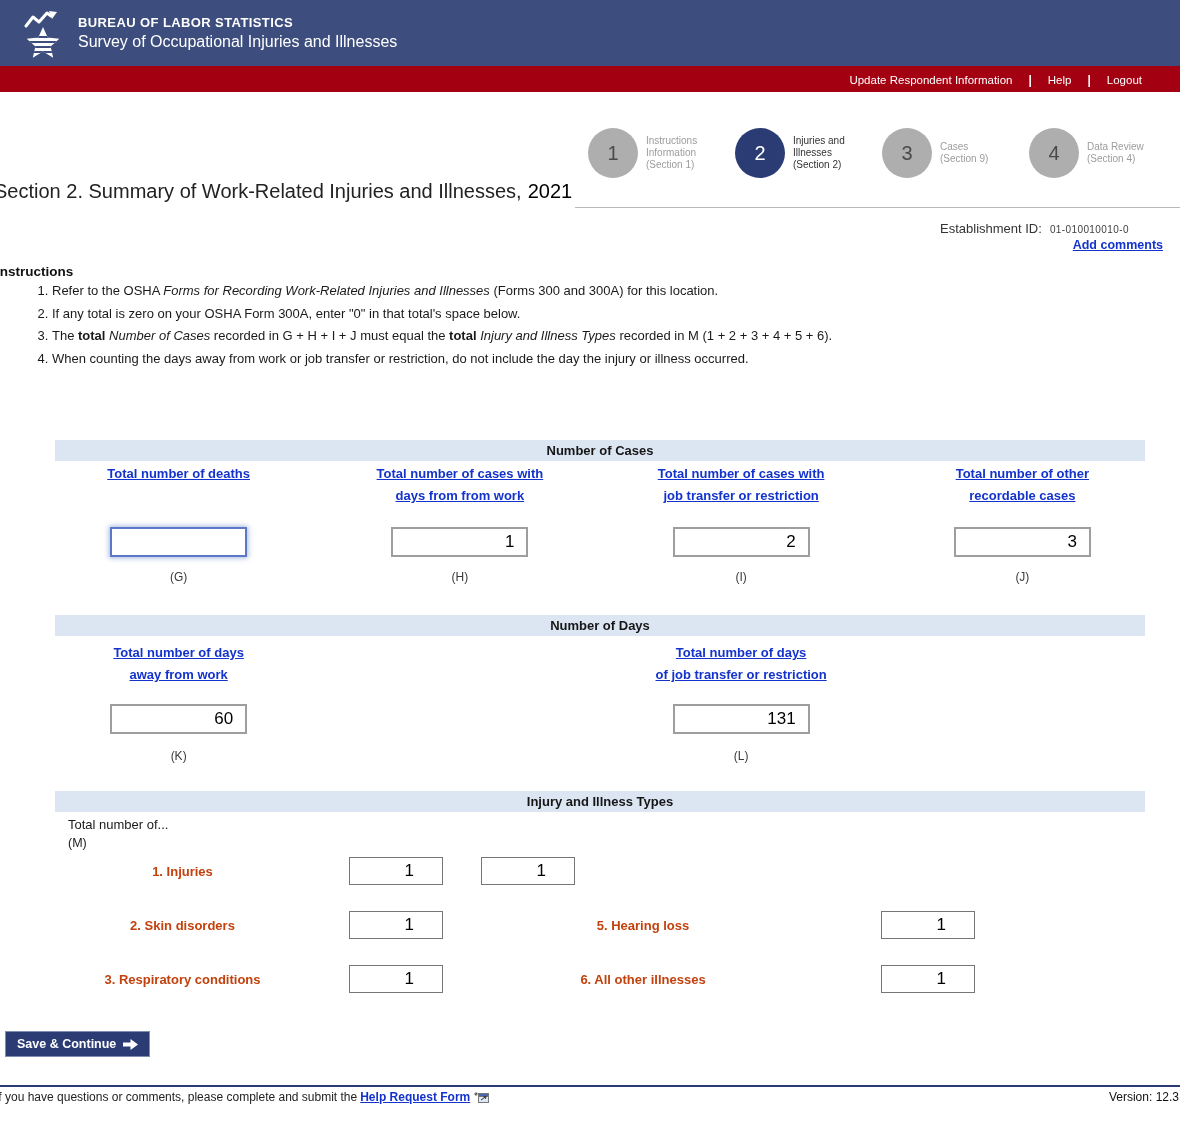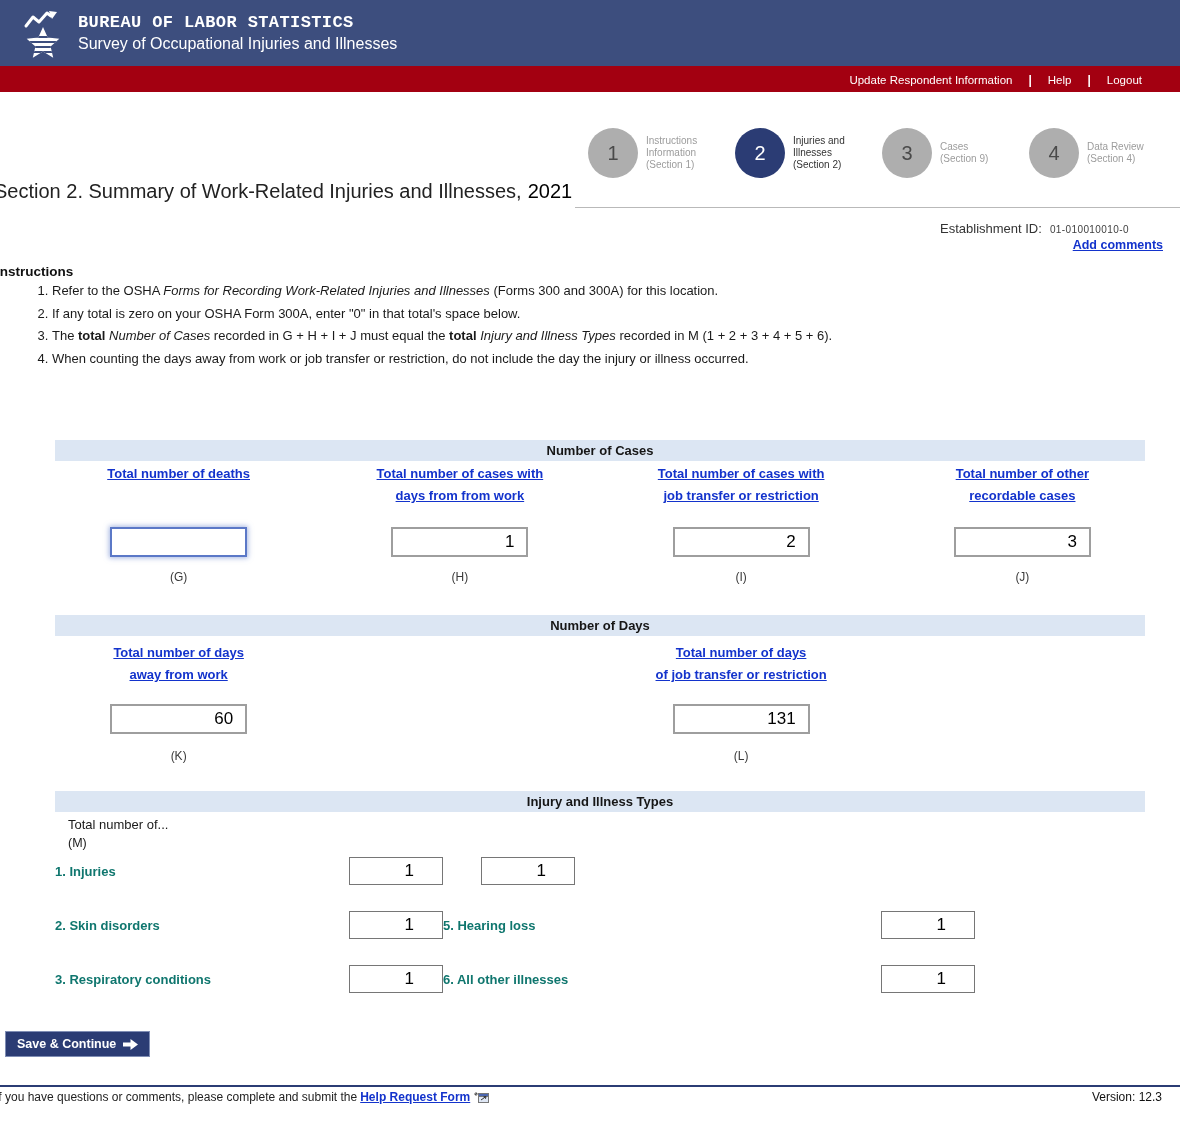--- a/index.html
+++ b/index.html
@@ -5,21 +5,21 @@
   html,body{margin:0;padding:0;}
   body{
     width:1180px;height:1125px;overflow:hidden;position:relative;
     background:#fff;font-family:"Liberation Sans","DejaVu Sans",sans-serif;color:#1a1a1a;
   }
   a{cursor:pointer;}
   
   #masthead{position:absolute;top:0;left:0;right:0;height:66px;background:var(--header_blue);color:#fff;display:flex;align-items:center;}
   #logo{margin:4px 0 0 20px;flex:0 0 auto;}
   #mast-text{margin-left:12px;}
-  #mast-title{font-size:17px;font-weight:bold;letter-spacing:.4px;font-family:Liberation Mono, monospace;}
+  #mast-title{font-size:13px;font-weight:bold;letter-spacing:.4px;}
   #mast-subtitle{font-size:16px;margin-top:3px;}
   
   #redbar{position:absolute;top:66px;left:0;right:0;height:26px;background:var(--bar_red);display:flex;align-items:center;justify-content:flex-end;padding-right:38px;box-sizing:border-box;}
   .nav-link{color:#fff;font-size:11.5px;text-decoration:none;white-space:nowrap;}
   .nav-sep{color:#fff;font-weight:bold;margin:0 16px;font-size:12px;}
   
   #steps{position:absolute;top:128px;left:588px;display:flex;}
   .step{display:flex;align-items:center;width:147px;flex:0 0 auto;}
   .circle{width:50px;height:50px;border-radius:50%;background:#AEAEAE;color:#4a4a4a;font-size:20px;display:flex;align-items:center;justify-content:center;flex:0 0 auto;}
   .step-label{font-size:10px;line-height:12px;color:#9C9C9C;margin-left:8px;}
@@ -56,34 +56,34 @@
   .field-link span{display:block;line-height:22px;text-decoration:underline;}
   input.box{box-sizing:border-box;width:137px;height:30px;border:2px solid #9e9e9e;font-family:"Liberation Sans","DejaVu Sans",sans-serif;font-size:17px;color:#000;text-align:right;padding-right:12px;outline:none;background:#fff;}
   input.box.focused{border:2px solid #5b78c7;box-shadow:0 0 5px 1px rgba(90,120,200,.55);}
   .letter{margin-top:13px;font-size:12px;color:#3a3a3a;}
   #days .letter{margin-top:15px;}
   
   #types-intro{margin:5px 0 0 13px;font-size:13px;color:#1a1a1a;}
   #types-m{margin:4px 0 0 13px;font-size:12.5px;color:#1a1a1a;}
   #types-rows{margin-top:7px;}
   .trow{display:flex;align-items:center;height:28px;margin-bottom:26px;}
-  .type-label{font-weight:bold;font-size:13px;color:#0f766e;text-align:left;}
+  .type-label{font-weight:bold;font-size:13px;color:#c2410c;text-align:center;}
   .type-label.left{width:255px;}
   .type-label.right{width:400px;}
   input.type-box{box-sizing:border-box;width:94px;height:28px;border:1px solid #767676;font-family:"Liberation Sans","DejaVu Sans",sans-serif;font-size:17px;color:#000;text-align:right;padding-right:28px;outline:none;margin-left:39px;background:#fff;}
   .trow .type-box.second{margin-left:38px;}
   
   #save-btn{position:absolute;top:1031px;left:5px;height:26px;background:var(--active_blue);border:1px solid #7f8db4;color:#fff;font-weight:bold;font-size:12.5px;display:flex;align-items:center;padding:0 11px;font-family:inherit;cursor:pointer;}
   #save-btn svg{margin-left:7px;}
   
   #footer{position:absolute;top:1085px;left:0;right:0;border-top:2px solid var(--active_blue);padding-top:3px;display:flex;align-items:center;font-size:12px;color:#222;}
   #footer-left{margin-left:-5px;white-space:nowrap;display:flex;align-items:center;}
   #help-link{color:var(--link_blue);font-weight:bold;text-decoration:underline;margin-left:3px;}
   #ext-icon{margin-left:4px;}
-  #footer-version{margin-left:auto;padding-right:18px;color:#111;}
+  #footer-version{margin-left:auto;padding-right:1px;color:#111;}
 </style>
 </head>
 <body>
 
 <div id="masthead">
   <svg id="logo" width="46" height="52" viewBox="0 0 46 52">
     <defs>
       <clipPath id="starclip">
         <path d="M23 18 L27.7 28.6 L39.3 29.7 L30.6 37.4 L33.2 48.7 L23 42.6 L12.8 48.7 L15.4 37.4 L6.7 29.7 L18.3 28.6 Z"></path>
       </clipPath>

